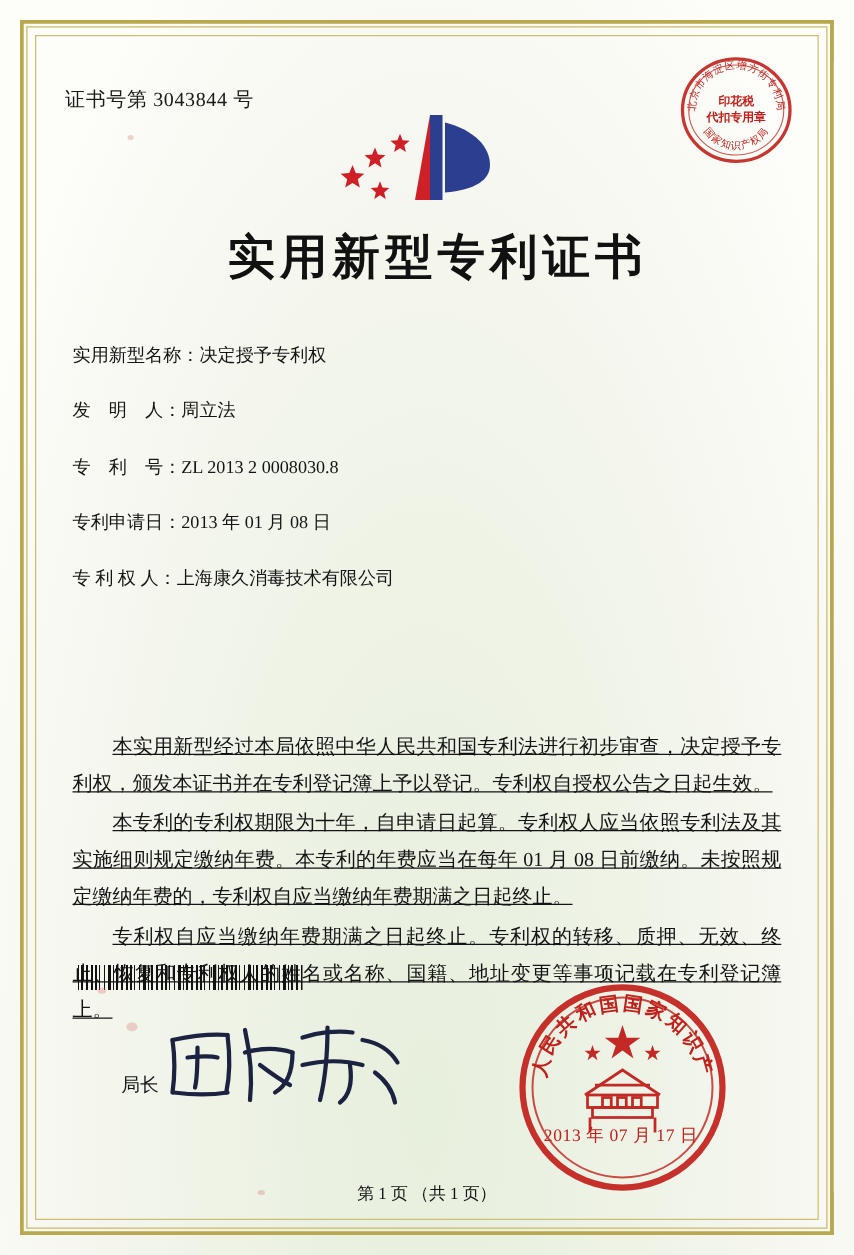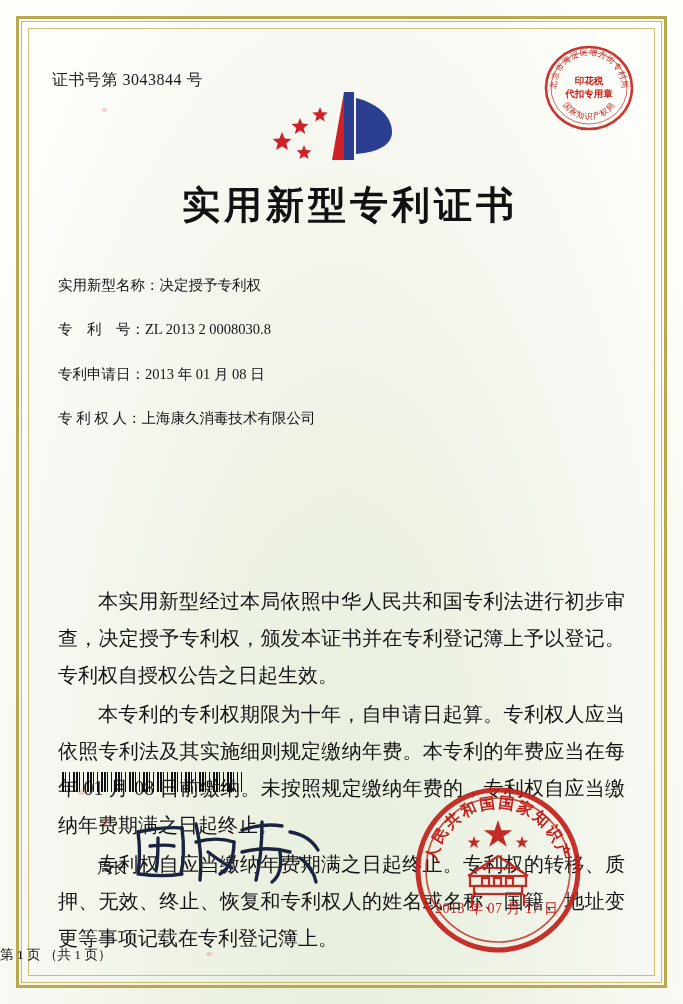--- a/index.html
+++ b/index.html
@@ -101,24 +101,25 @@
   }
   .field .val {
     display: inline-block;
   }
 
   .body-text {
     position: absolute;
     left: 58px;
     right: 58px;
     top: 583px;
-    font-size: 20px;
+    font-size: 16px;
     color: #141414;
     line-height: 1.85;
     text-align: justify;
+    text-decoration: underline;
   }
   .body-text p {
     margin: 0 0 2px 0;
     text-indent: 2em;
   }
 
   
   .barcode {
     position: absolute;
     left: 62px;
@@ -171,20 +172,21 @@
     top: 900px;
     font-size: 14px;
     color: #c2201b;
     letter-spacing: 0.5px;
   }
 
   .footer {
     position: absolute;
     left: 0; right: 0;
     bottom: 40px;
+    text-align: center;
     font-size: 13.5px;
     color: #141414;
   }
 
   
   .smudge {
     position: absolute;
     background: rgba(215, 110, 110, 0.30);
     border-radius: 50%;
     filter: blur(0.6px);
@@ -221,20 +223,23 @@
       </g>
       <path d="M62 72 L74 4 L74 72 Z" fill="#cf2027"></path>
     </svg>
   </div>
 
   <div class="title">实用新型专利证书</div>
 
   <div class="fields">
     <div class="field">
       <span class="lbl">实用新型名称：</span><span class="val">决定授予专利权</span>
+    </div>
+    <div class="field">
+      <span class="lbl">发　明　人：</span><span class="val">周立法</span>
     </div>
     <div class="field">
       <span class="lbl">专　利　号：</span><span class="val">ZL 2013 2 0008030.8</span>
     </div>
     <div class="field">
       <span class="lbl">专利申请日：</span><span class="val">2013 年 01 月 08 日</span>
     </div>
     <div class="field">
       <span class="lbl">专 利 权 人：</span><span class="val">上海康久消毒技术有限公司</span>
     </div>

